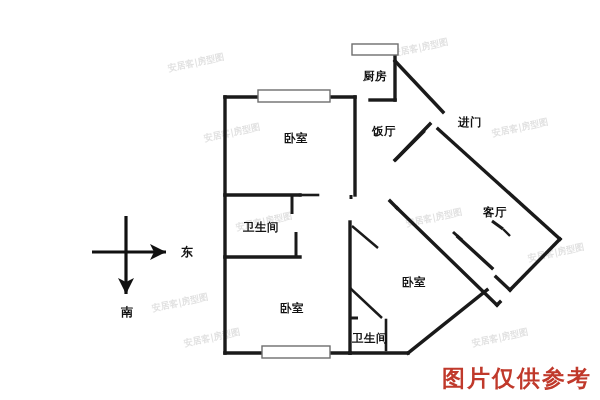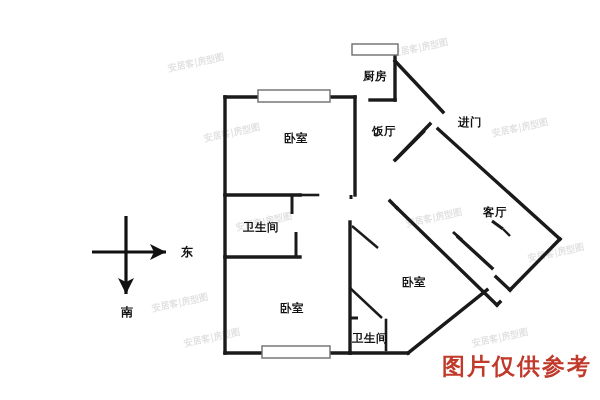--- a/index.html
+++ b/index.html
@@ -78,21 +78,21 @@
     font-size: 9px;
     fill: #c9c9c9;
     opacity: 0.55;
     text-anchor: middle;
     dominant-baseline: middle;
     font-weight: bold;
   }
   #disclaimer {
     position: absolute;
     right: 8px;
-    bottom: 18px;
+    bottom: 6px;
     font-family: "DejaVu Serif", "Liberation Serif", serif;
     font-size: 23px;
     font-weight: bold;
     color: #c0392b;
     letter-spacing: 2px;
     white-space: nowrap;
   }
 </style>
 </head>
 <body>

